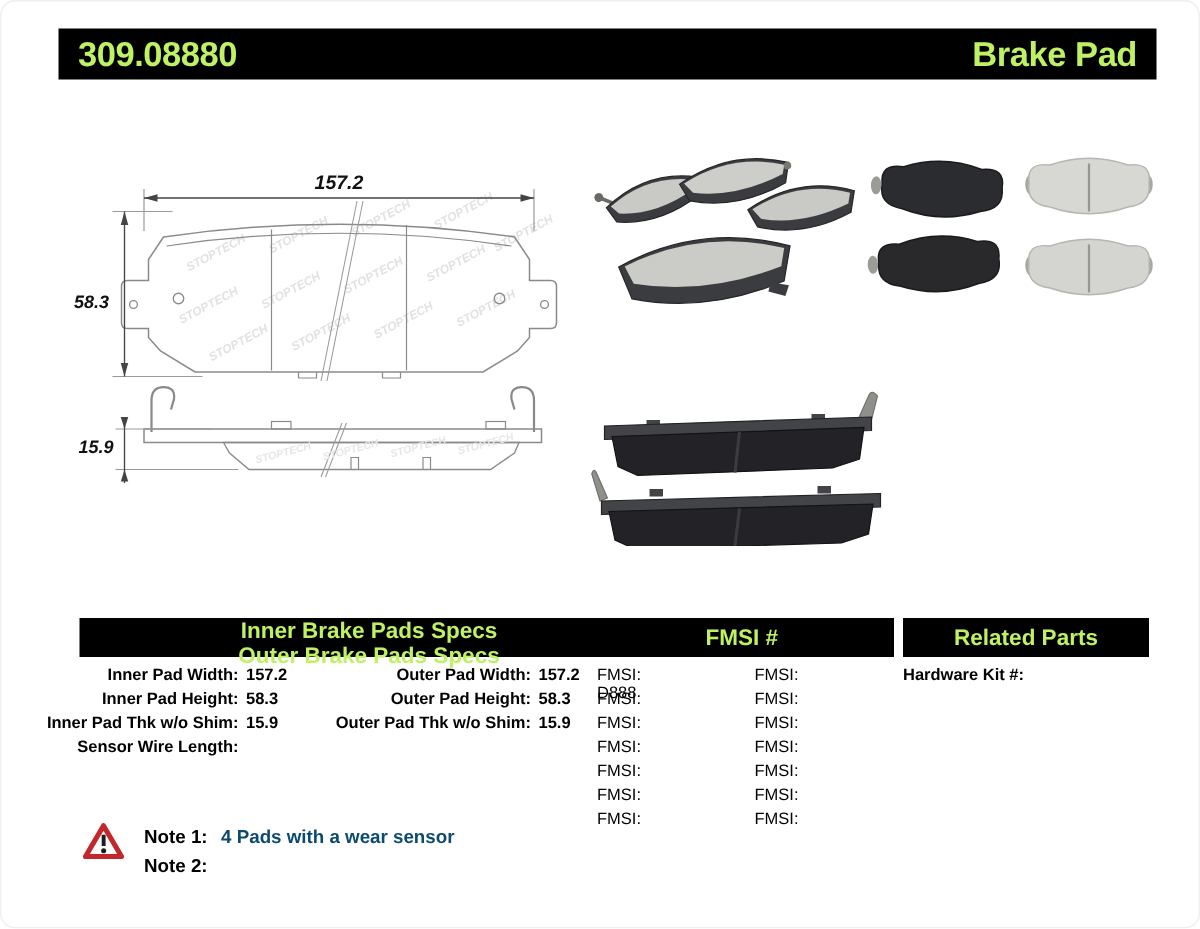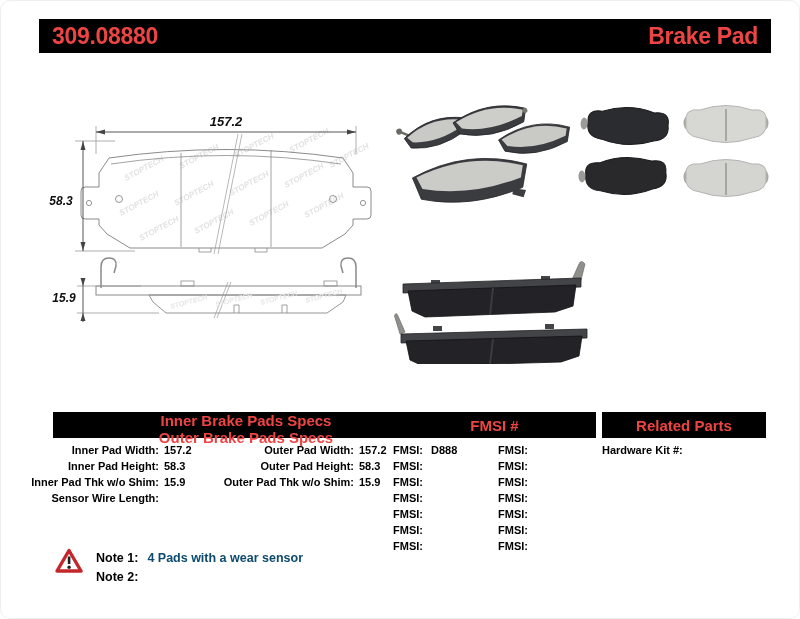--- a/index.html
+++ b/index.html
@@ -2,34 +2,34 @@
 <html><head>
 <meta charset="utf-8">
 <style>
   html,body{margin:0;padding:0;background:#fff;}
   .page{
     position:relative;width:800px;height:619px;background:#ffffff;
     font-family:"Liberation Sans", sans-serif;color:#000;overflow:hidden;
     border:1px solid #efefef;border-radius:10px;box-sizing:border-box;
   }
   .bar{
-    position:absolute;background:#000;color:#ef4444;font-weight:bold;
+    position:absolute;background:#000;color:#bef264;font-weight:bold;
     display:flex;align-items:center;
   }
   .header-bar{left:38px;top:18px;width:732px;height:34px;justify-content:space-between;
     padding:0 13px;box-sizing:border-box;font-size:23px;letter-spacing:-0.3px;}
   .col-head{height:26px;top:411px;justify-content:center;font-size:15px;}
   .col-head.split{justify-content:space-around;}
   .col-head .half{flex:1;text-align:center;}
   .spec-col{position:absolute;top:443px;}
   .spec-row{display:flex;height:16px;align-items:baseline;font-weight:bold;font-size:11px;white-space:nowrap;}
   .spec-row .lbl{width:150px;text-align:right;}
   .spec-row .val{margin-left:5px;}
   .fmsi-col{position:absolute;top:443px;}
-  .fmsi-row{display:flex;height:16px;align-items:baseline;font-weight:bold;font-size:11px;white-space:nowrap;}
+  .fmsi-row{display:flex;height:16px;align-items:baseline;font-weight:normal;font-size:11px;white-space:nowrap;flex-direction:column;}
   .fmsi-row .lbl{width:33px;}
   .fmsi-row .val{margin-left:5px;}
   .related-col{position:absolute;top:443px;left:601px;}
   .related-row{display:flex;height:16px;align-items:baseline;font-weight:bold;font-size:11px;white-space:nowrap;}
   .related-row .val{margin-left:5px;}
   .notes{position:absolute;left:95px;top:548px;}
   .note-row{display:flex;font-weight:bold;font-size:12.5px;line-height:19px;white-space:nowrap;}
   .note-row .nlbl{color:#000;margin-right:9px;}
   .note-row .ntxt{color:#0c4a6e;}
   .warn{position:absolute;left:54px;top:547px;}

